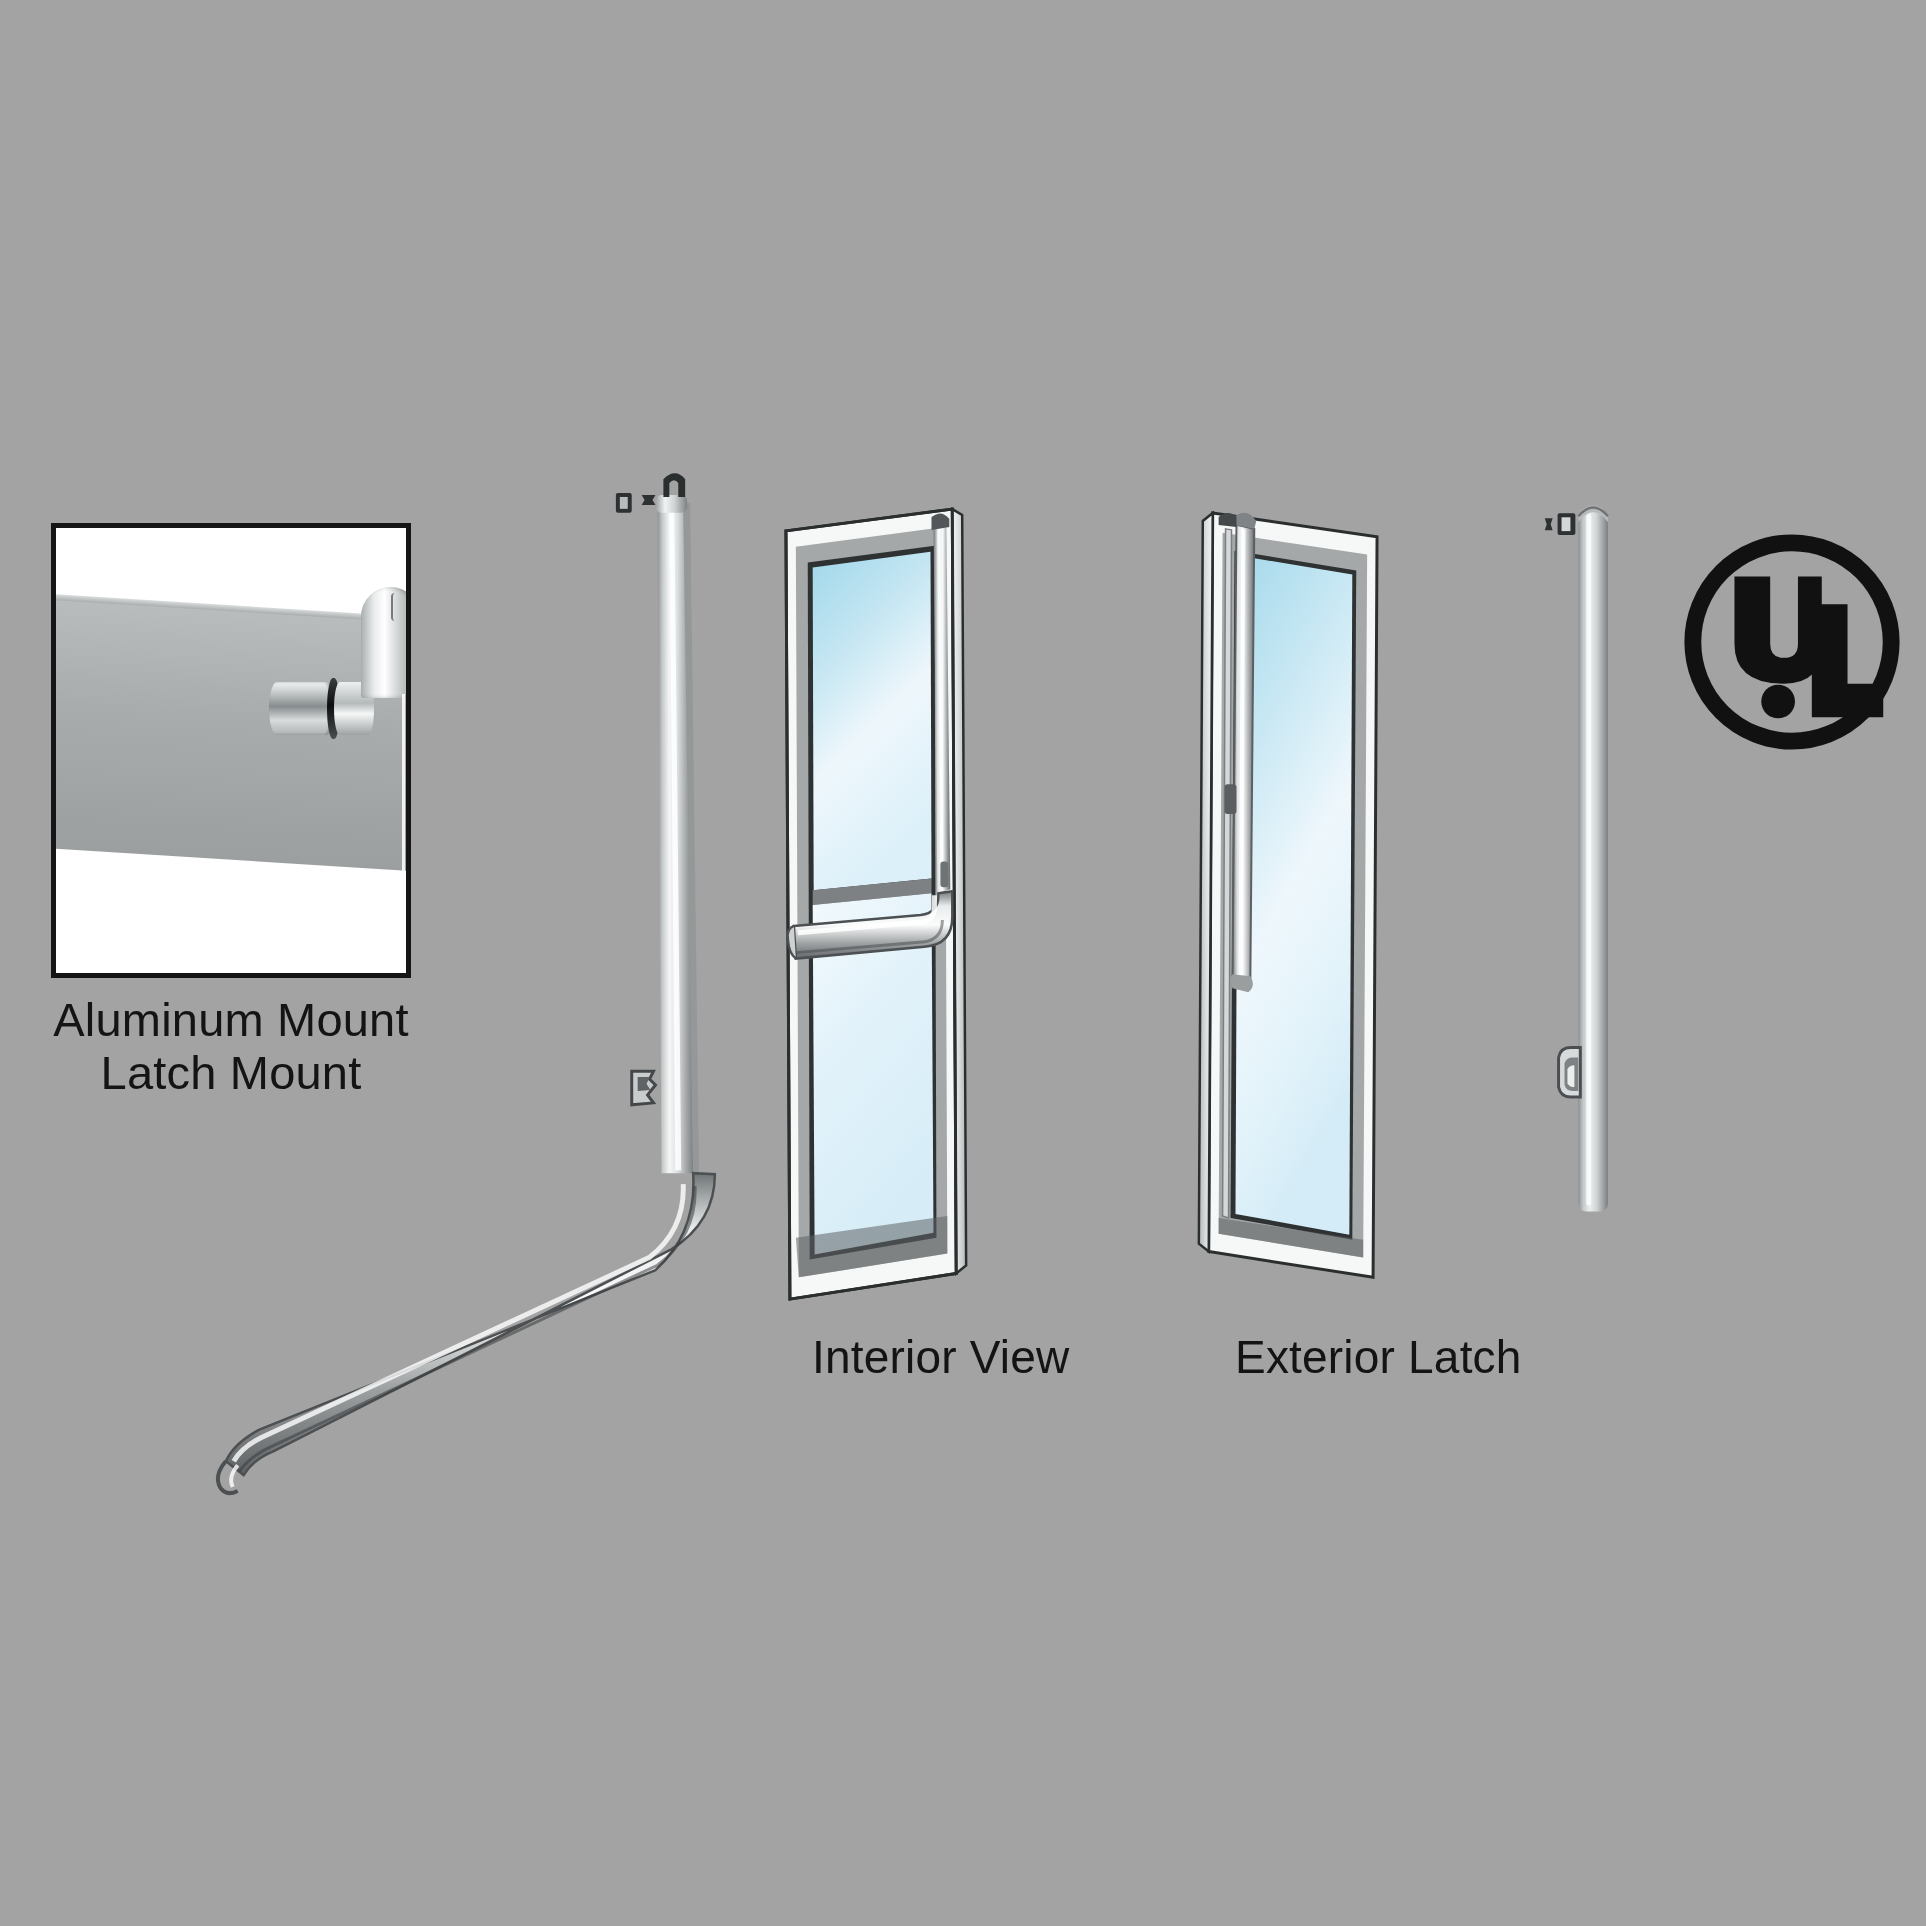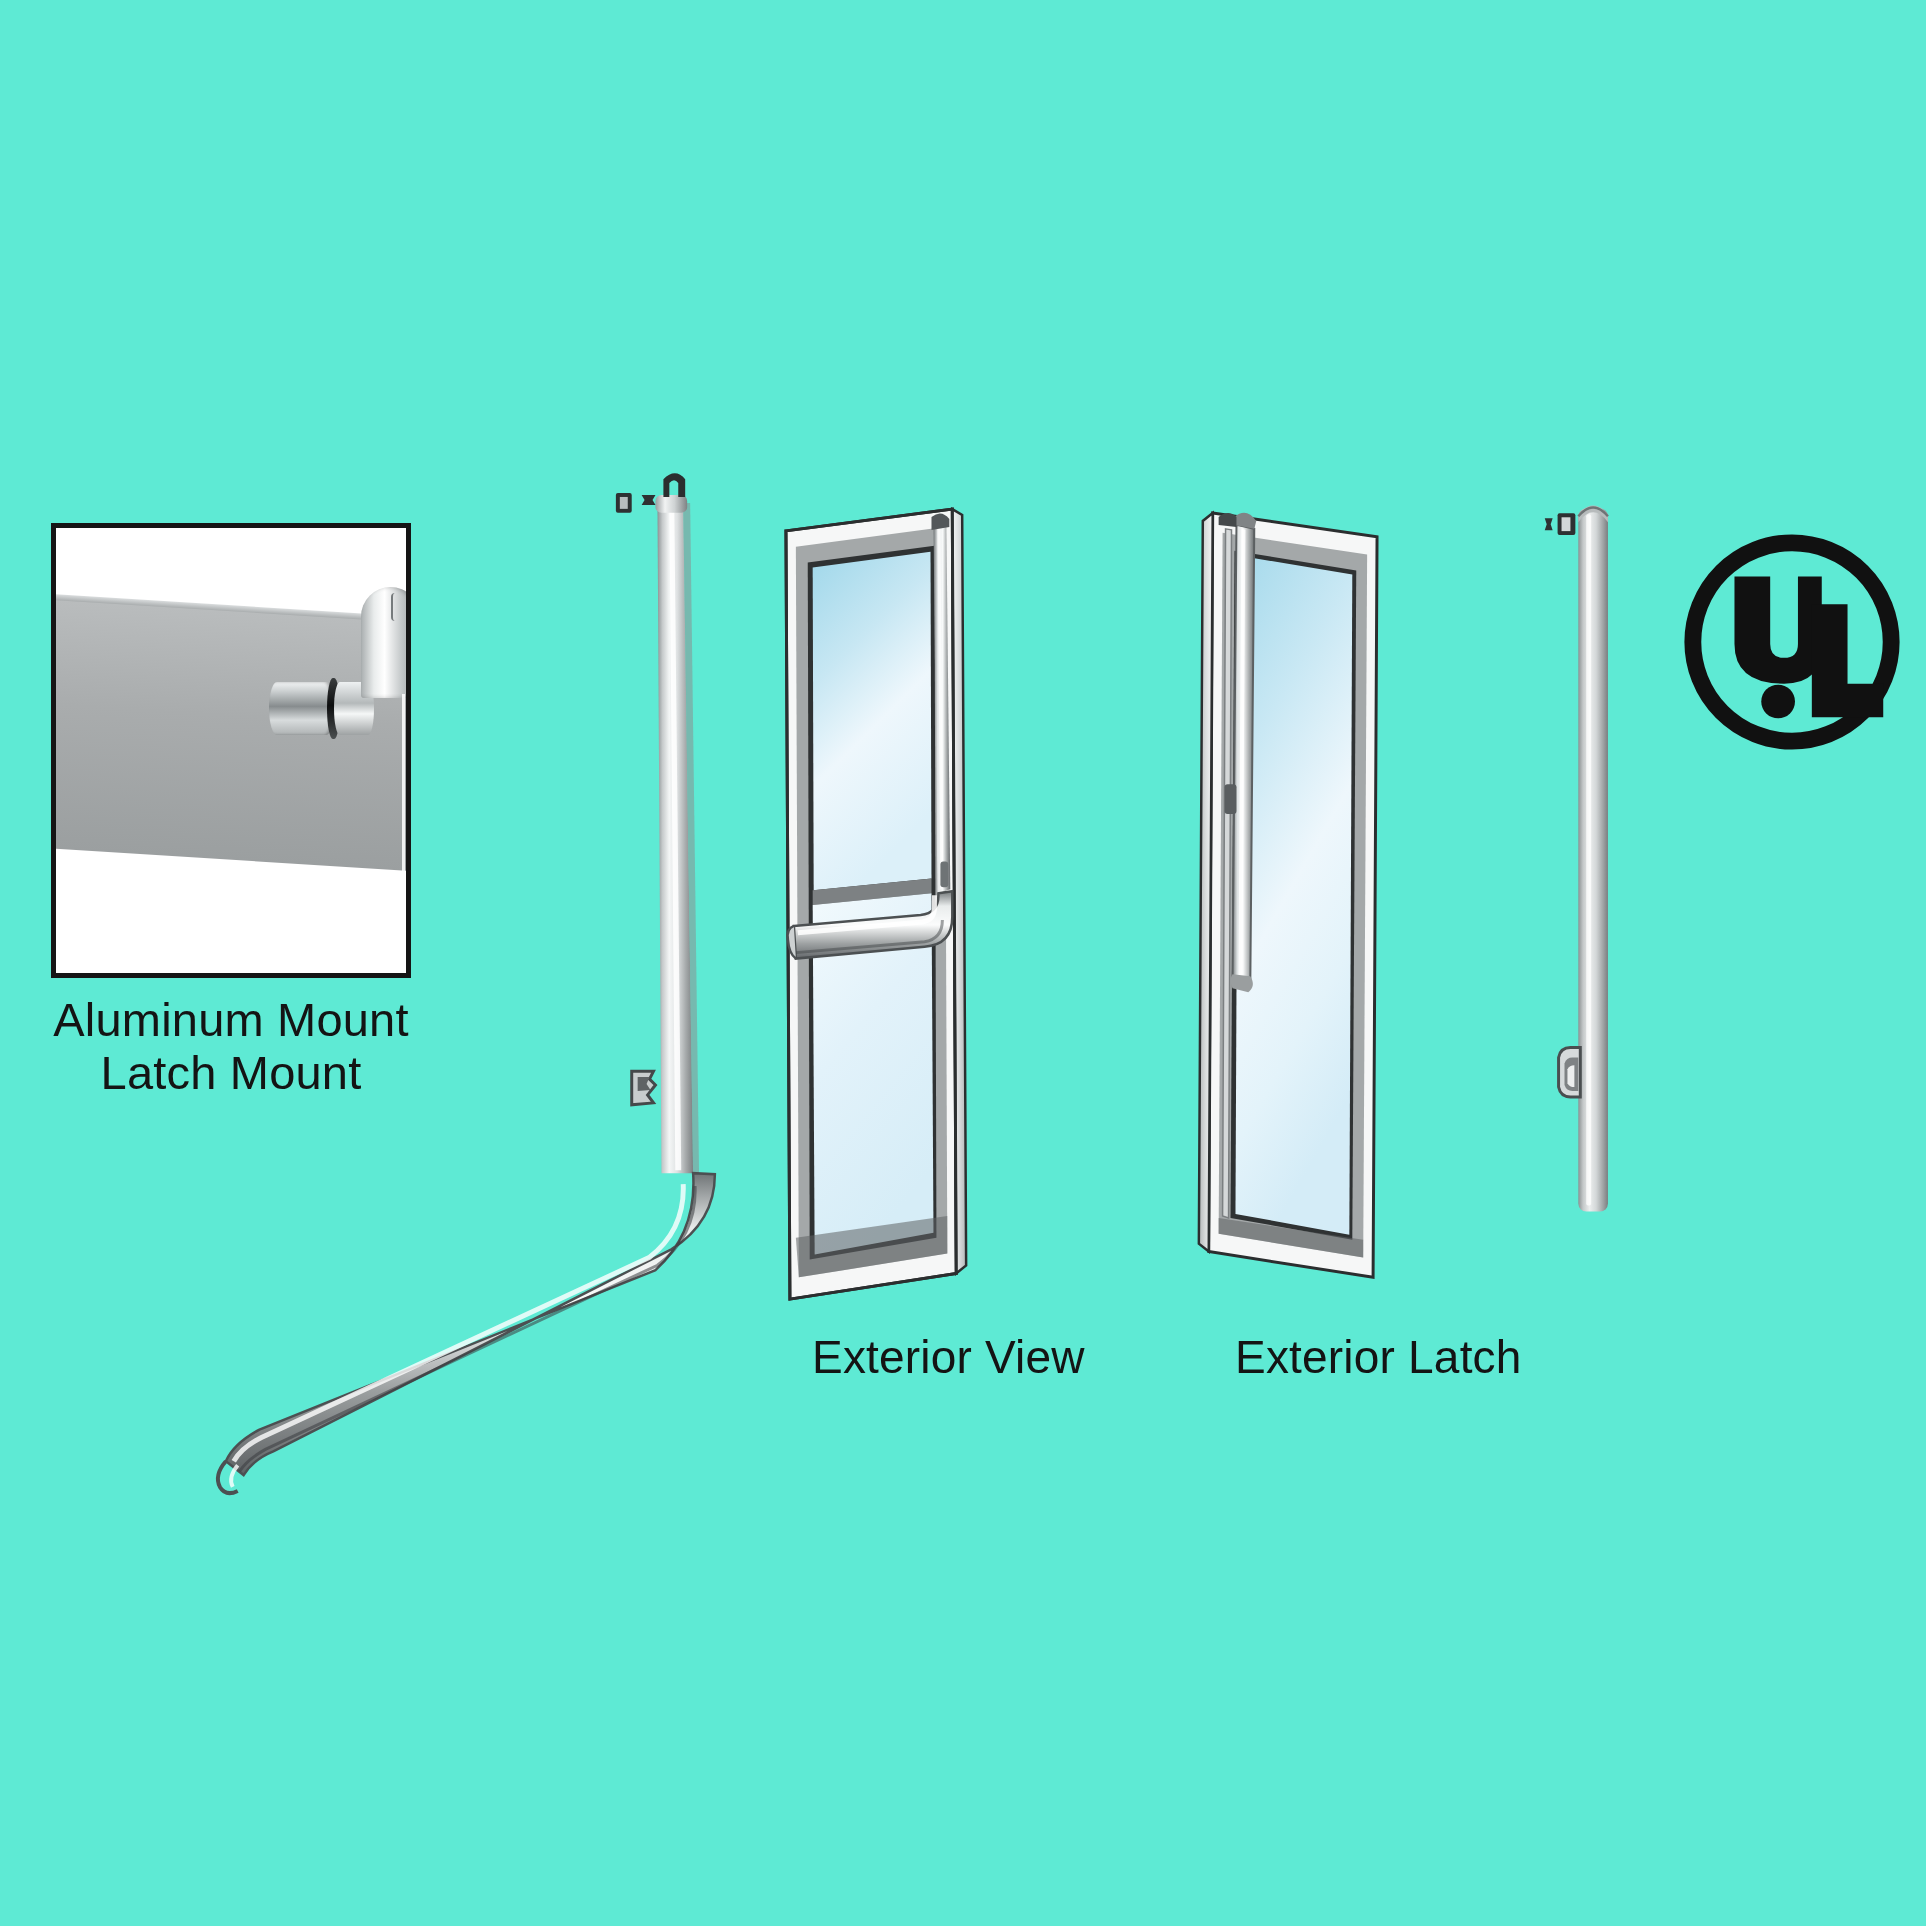--- a/index.html
+++ b/index.html
@@ -12,21 +12,21 @@
     height: 1927px;
     position: relative;
     overflow: hidden;
     font-family: "Liberation Sans", sans-serif;
     -webkit-font-smoothing: antialiased;
   }
 
   .stage {
     position: absolute;
     inset: 0;
-    background: #5eead4;
+    background: #a3a3a3;
   }
 
   
   .abs { position: absolute; }
 
   
   #detail-callout {
     left: 51px;
     top: 523px;
     width: 360px;
@@ -328,21 +328,21 @@
       <g>
         <path d="M 12 425 L 140 414 q 18 -2 18 -20 L 158 392 l 14 -2 l 0 26
                  q 0 28 -28 30 L 14 458 Z" fill="url(#barI)" stroke="#4c5052" stroke-width="2.5"></path>
         <path d="M 16 432 L 142 421 q 12 -2 12 -14 L 154 394" fill="none" stroke="#ffffff" stroke-width="5" opacity=".85"></path>
         <path d="M 14 452 L 144 441 q 18 -3 18 -22" fill="none" stroke="#43474a" stroke-width="3" opacity=".5"></path>
         <path d="M 12 425 q -8 3 -6 14 q 1 14 8 19" fill="#cdd1d2" stroke="#4c5052" stroke-width="2.5"></path>
       </g>
     </svg>
   </div>
 
-  <div class="abs view-caption" id="caption-interior">Exterior View</div>
+  <div class="abs view-caption" id="caption-interior">Interior View</div>
 
   <div class="abs" style="left:1183px; top:495px; width:396px; height:832px;">
     <svg width="396" height="832" viewBox="0 0 400 840">
       <defs>
         <linearGradient id="glassE" x1="0" y1="0" x2="0.3" y2="1">
           <stop offset="0" stop-color="#a4d9eb"></stop>
           <stop offset="0.30" stop-color="#c9e8f4"></stop>
           <stop offset="0.58" stop-color="#eef7fc"></stop>
           <stop offset="0.80" stop-color="#e3f3fa"></stop>
           <stop offset="1" stop-color="#d4ecf7"></stop>

